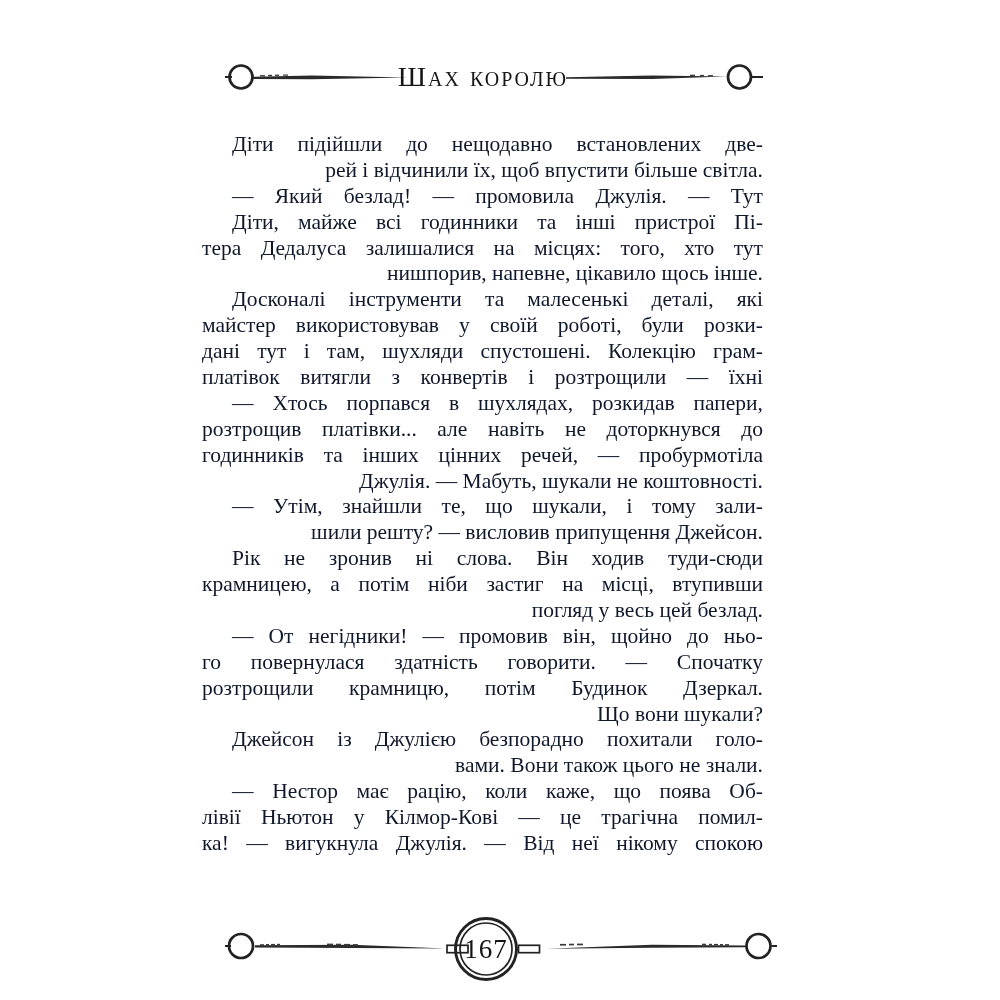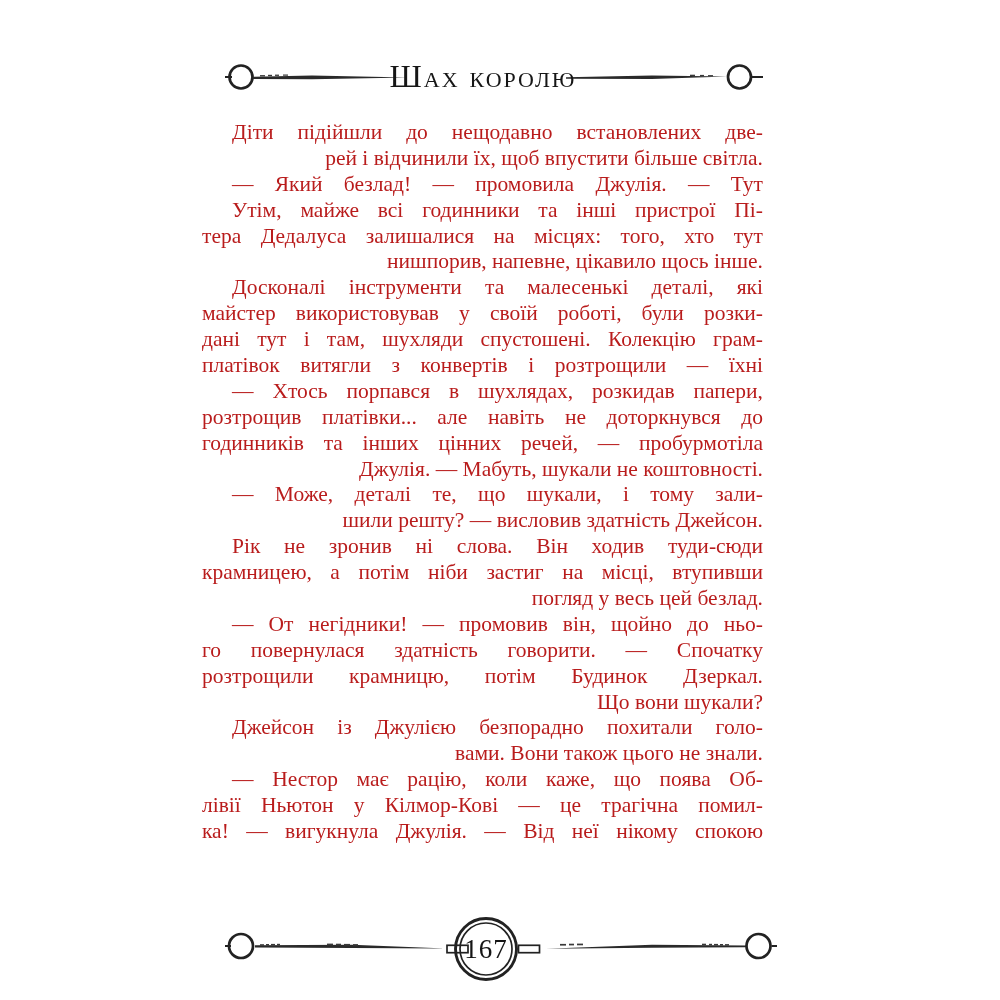--- a/index.html
+++ b/index.html
@@ -11,32 +11,32 @@
     color:#1b1b1b;
     overflow:hidden;
   }
 
   
   .header{position:absolute;left:222px;top:59px;width:556px;height:36px;}
   .header svg{position:absolute;left:0;top:0;}
   .running-title{
     position:absolute;left:261px;top:19px;
     transform:translate(-50%,-54%);
-    font-size:32px;
+    font-size:28px;
     font-variant:small-caps;
     letter-spacing:2px;
     white-space:nowrap;
     color:#161616;
   }
 
   
   .body-text{
-    position:absolute;left:202px;top:120px;width:561px;
+    position:absolute;left:202px;top:132px;width:561px;
     font-size:21.5px;line-height:25.9px;
-    color:#b91c1c;
+    color:#0f172a;
   }
   .line{
     height:25.9px;overflow:hidden;
     text-align:justify;
   }
   .line::after{content:"";display:inline-block;width:100%;height:0;}
   .line.end{text-align:right;}
   .line.end::after{content:none;}
   .line.first{text-indent:30px;}
 
@@ -78,33 +78,33 @@
       <circle class="ink" cx="517.5" cy="18" r="11.5" stroke-width="2.7"></circle>
       <line class="ink" x1="530" y1="18" x2="541" y2="18" stroke-width="2"></line>
     </svg>
     <span class="running-title">Шах королю</span>
   </div>
 
   <div class="body-text">
       <div class="line first">Діти підійшли до нещодавно встановлених две-</div>
       <div class="line end">рей і відчинили їх, щоб впустити більше світла.</div>
       <div class="line first">— Який безлад! — промовила Джулія. — Тут</div>
-      <div class="line first">Утім, майже всі годинники та інші пристрої Пі-</div>
+      <div class="line first">Діти, майже всі годинники та інші пристрої Пі-</div>
       <div class="line">тера Дедалуса залишалися на місцях: того, хто тут</div>
       <div class="line end">нишпорив, напевне, цікавило щось інше.</div>
       <div class="line first">Досконалі інструменти та малесенькі деталі, які</div>
       <div class="line">майстер використовував у своїй роботі, були розки-</div>
       <div class="line">дані тут і там, шухляди спустошені. Колекцію грам-</div>
       <div class="line">платівок витягли з конвертів і розтрощили — їхні</div>
       <div class="line first">— Хтось порпався в шухлядах, розкидав папери,</div>
       <div class="line">розтрощив платівки... але навіть не доторкнувся до</div>
       <div class="line">годинників та інших цінних речей, — пробурмотіла</div>
       <div class="line end">Джулія. — Мабуть, шукали не коштовності.</div>
-      <div class="line first">— Може, деталі те, що шукали, і тому зали-</div>
-      <div class="line end">шили решту? — висловив здатність Джейсон.</div>
+      <div class="line first">— Утім, знайшли те, що шукали, і тому зали-</div>
+      <div class="line end">шили решту? — висловив припущення Джейсон.</div>
       <div class="line first">Рік не зронив ні слова. Він ходив туди-сюди</div>
       <div class="line">крамницею, а потім ніби застиг на місці, втупивши</div>
       <div class="line end">погляд у весь цей безлад.</div>
       <div class="line first">— От негідники! — промовив він, щойно до ньо-</div>
       <div class="line">го повернулася здатність говорити. — Спочатку</div>
       <div class="line">розтрощили крамницю, потім Будинок Дзеркал.</div>
       <div class="line end">Що вони шукали?</div>
       <div class="line first">Джейсон із Джулією безпорадно похитали голо-</div>
       <div class="line end">вами. Вони також цього не знали.</div>
       <div class="line first">— Нестор має рацію, коли каже, що поява Об-</div>

